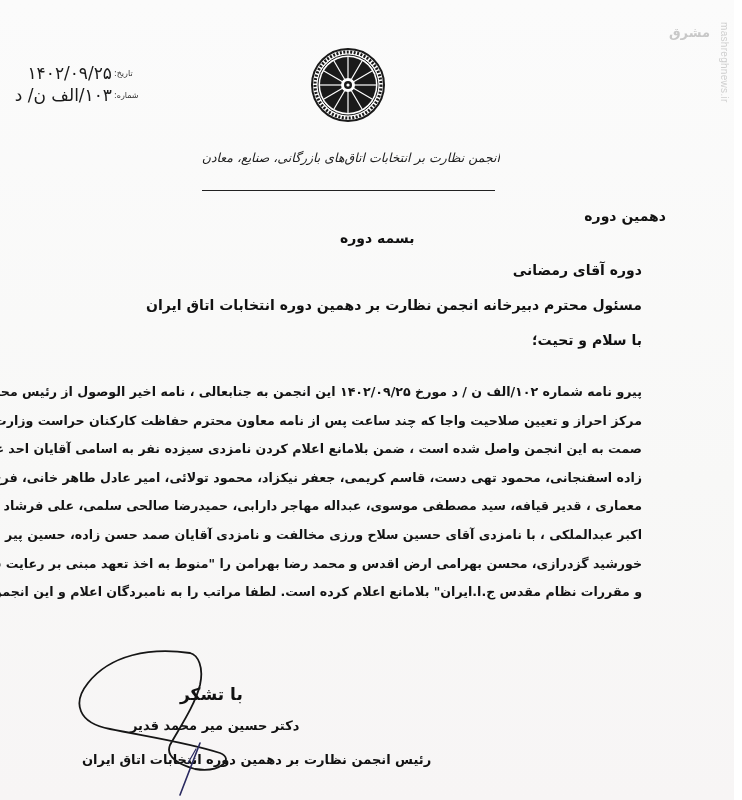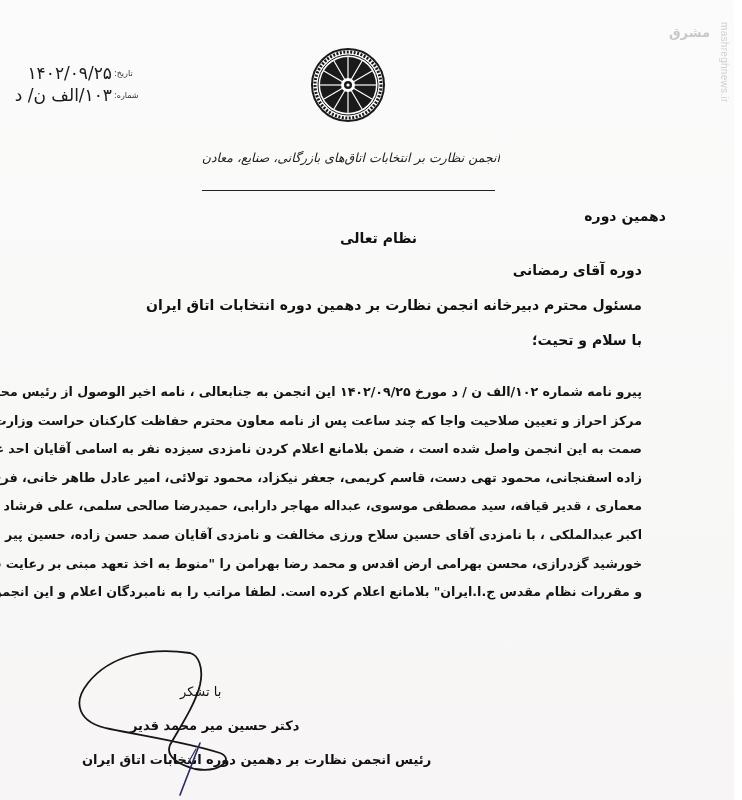--- a/index.html
+++ b/index.html
@@ -153,22 +153,22 @@
       text-align: justify;
       text-align-last: justify;
     }
     .body-line.last {
       text-align-last: right;
     }
 
     .sig-thanks {
       position: absolute;
       left: 180px; top: 684px;
-      font-size: 13px;
-      font-weight: normal;
+      font-size: 17px;
+      font-weight: bold;
     }
     .sig-name {
       position: absolute;
       left: 130px; top: 718px;
       font-size: 13px;
       font-weight: bold;
       white-space: nowrap;
     }
     .sig-title {
       position: absolute;
@@ -228,21 +228,21 @@
     <circle cx="38" cy="50" r="4" fill="#1a1a1a"></circle>
     <circle cx="38" cy="50" r="1.6" fill="#ffffff"></circle>
     <circle cx="38" cy="50" r="33" fill="none" stroke="#1a1a1a" stroke-width="3" stroke-dasharray="2 1.5"></circle>
   </svg>
 
   <div class="org-line rtl">انجمن نظارت بر انتخابات اتاق‌های بازرگانی، صنایع، معادن و کشاورزی سراسر کشور</div>
   <div class="org-underline"></div>
 
   <div class="term rtl">دهمین دوره</div>
 
-  <div class="bismillah rtl">نظام تعالی</div>
+  <div class="bismillah rtl">بسمه دوره</div>
   <div class="heading h-recipient rtl">دوره آقای رمضانی</div>
   <div class="heading h-position rtl">مسئول محترم دبیرخانه انجمن نظارت بر دهمین دوره انتخابات اتاق ایران</div>
   <div class="heading h-greeting rtl">با سلام و تحیت؛</div>
 
   <div class="body-para rtl">
     <span class="body-line">پیرو نامه شماره ۱۰۲/الف ن / د مورخ ۱۴۰۲/۰۹/۲۵ این انجمن به جنابعالی ، نامه اخیر الوصول از رئیس محترم</span>
     <span class="body-line">مرکز احراز و تعیین صلاحیت واجا که چند ساعت پس از نامه معاون محترم حفاظت کارکنان حراست وزارت</span>
     <span class="body-line">صمت به این انجمن واصل شده است ، ضمن بلامانع اعلام کردن نامزدی سیزده نفر به اسامی آقایان احد عظیم</span>
     <span class="body-line">زاده اسفنجانی، محمود تهی دست، قاسم کریمی، جعفر نیکزاد، محمود تولائی، امیر عادل طاهر خانی، فرج اله</span>
     <span class="body-line">معماری ، قدیر قیافه، سید مصطفی موسوی، عبداله مهاجر دارابی، حمیدرضا صالحی سلمی، علی فرشاد پور و علی</span>

